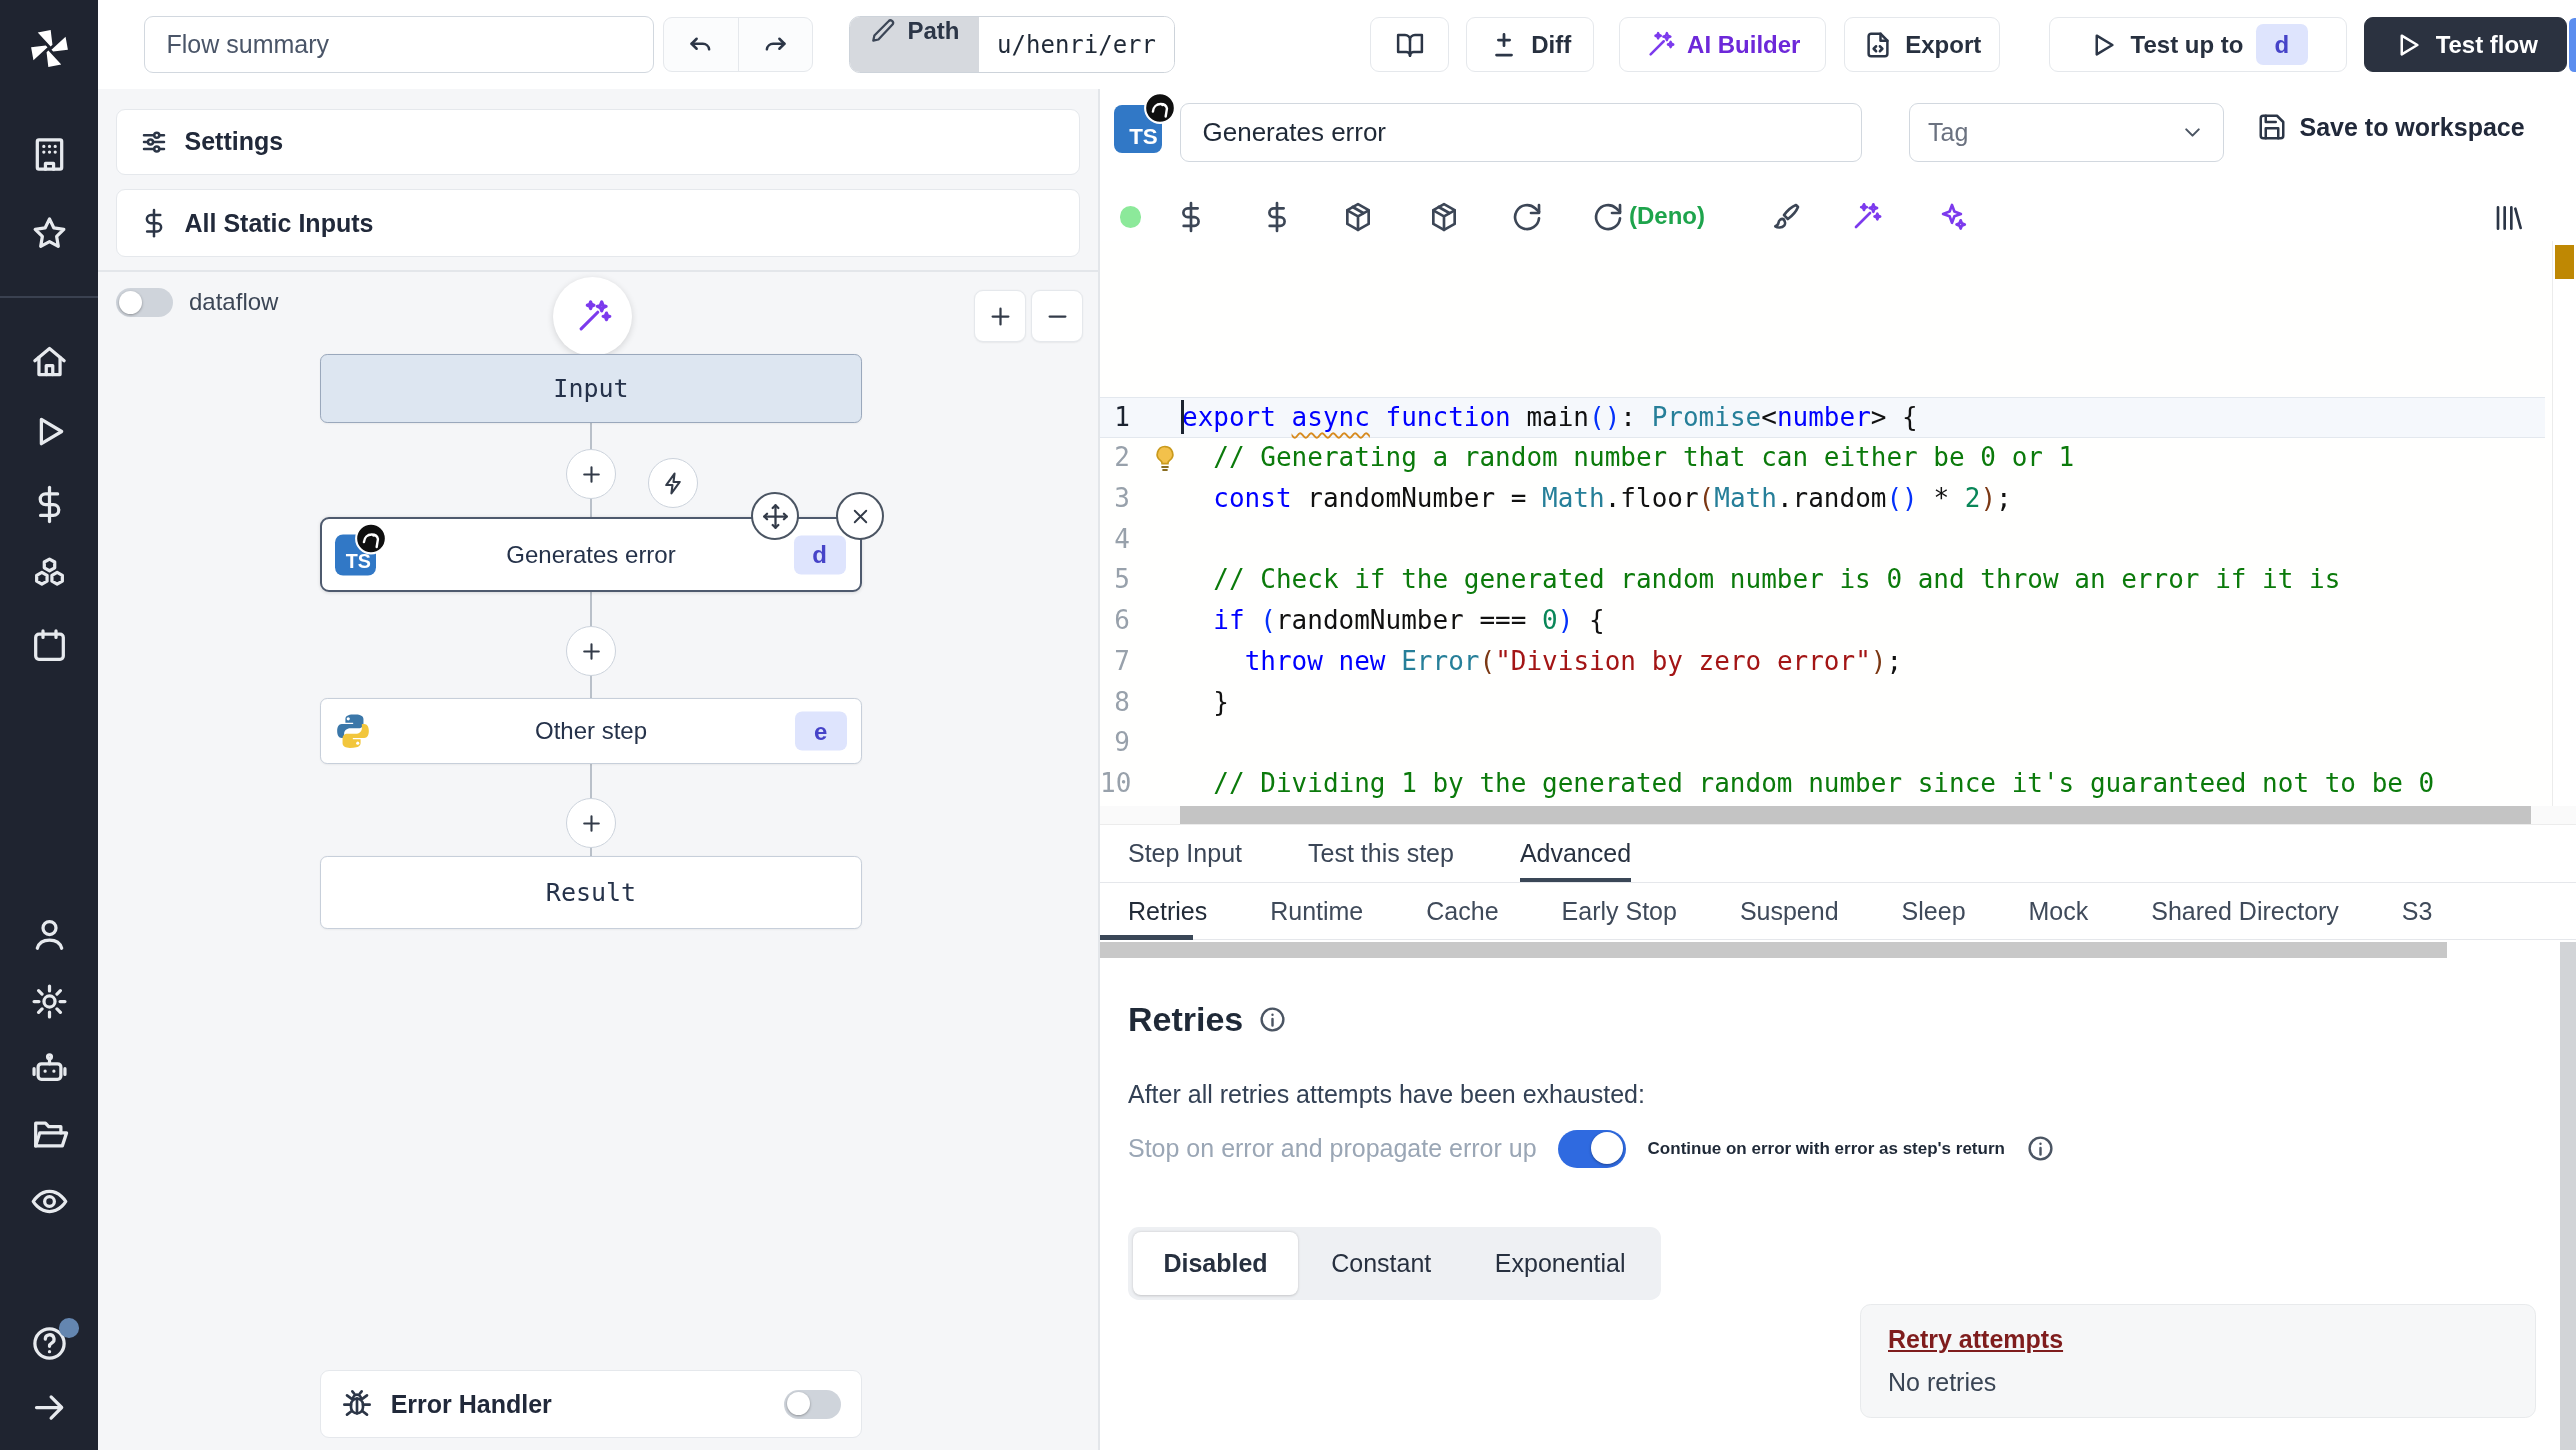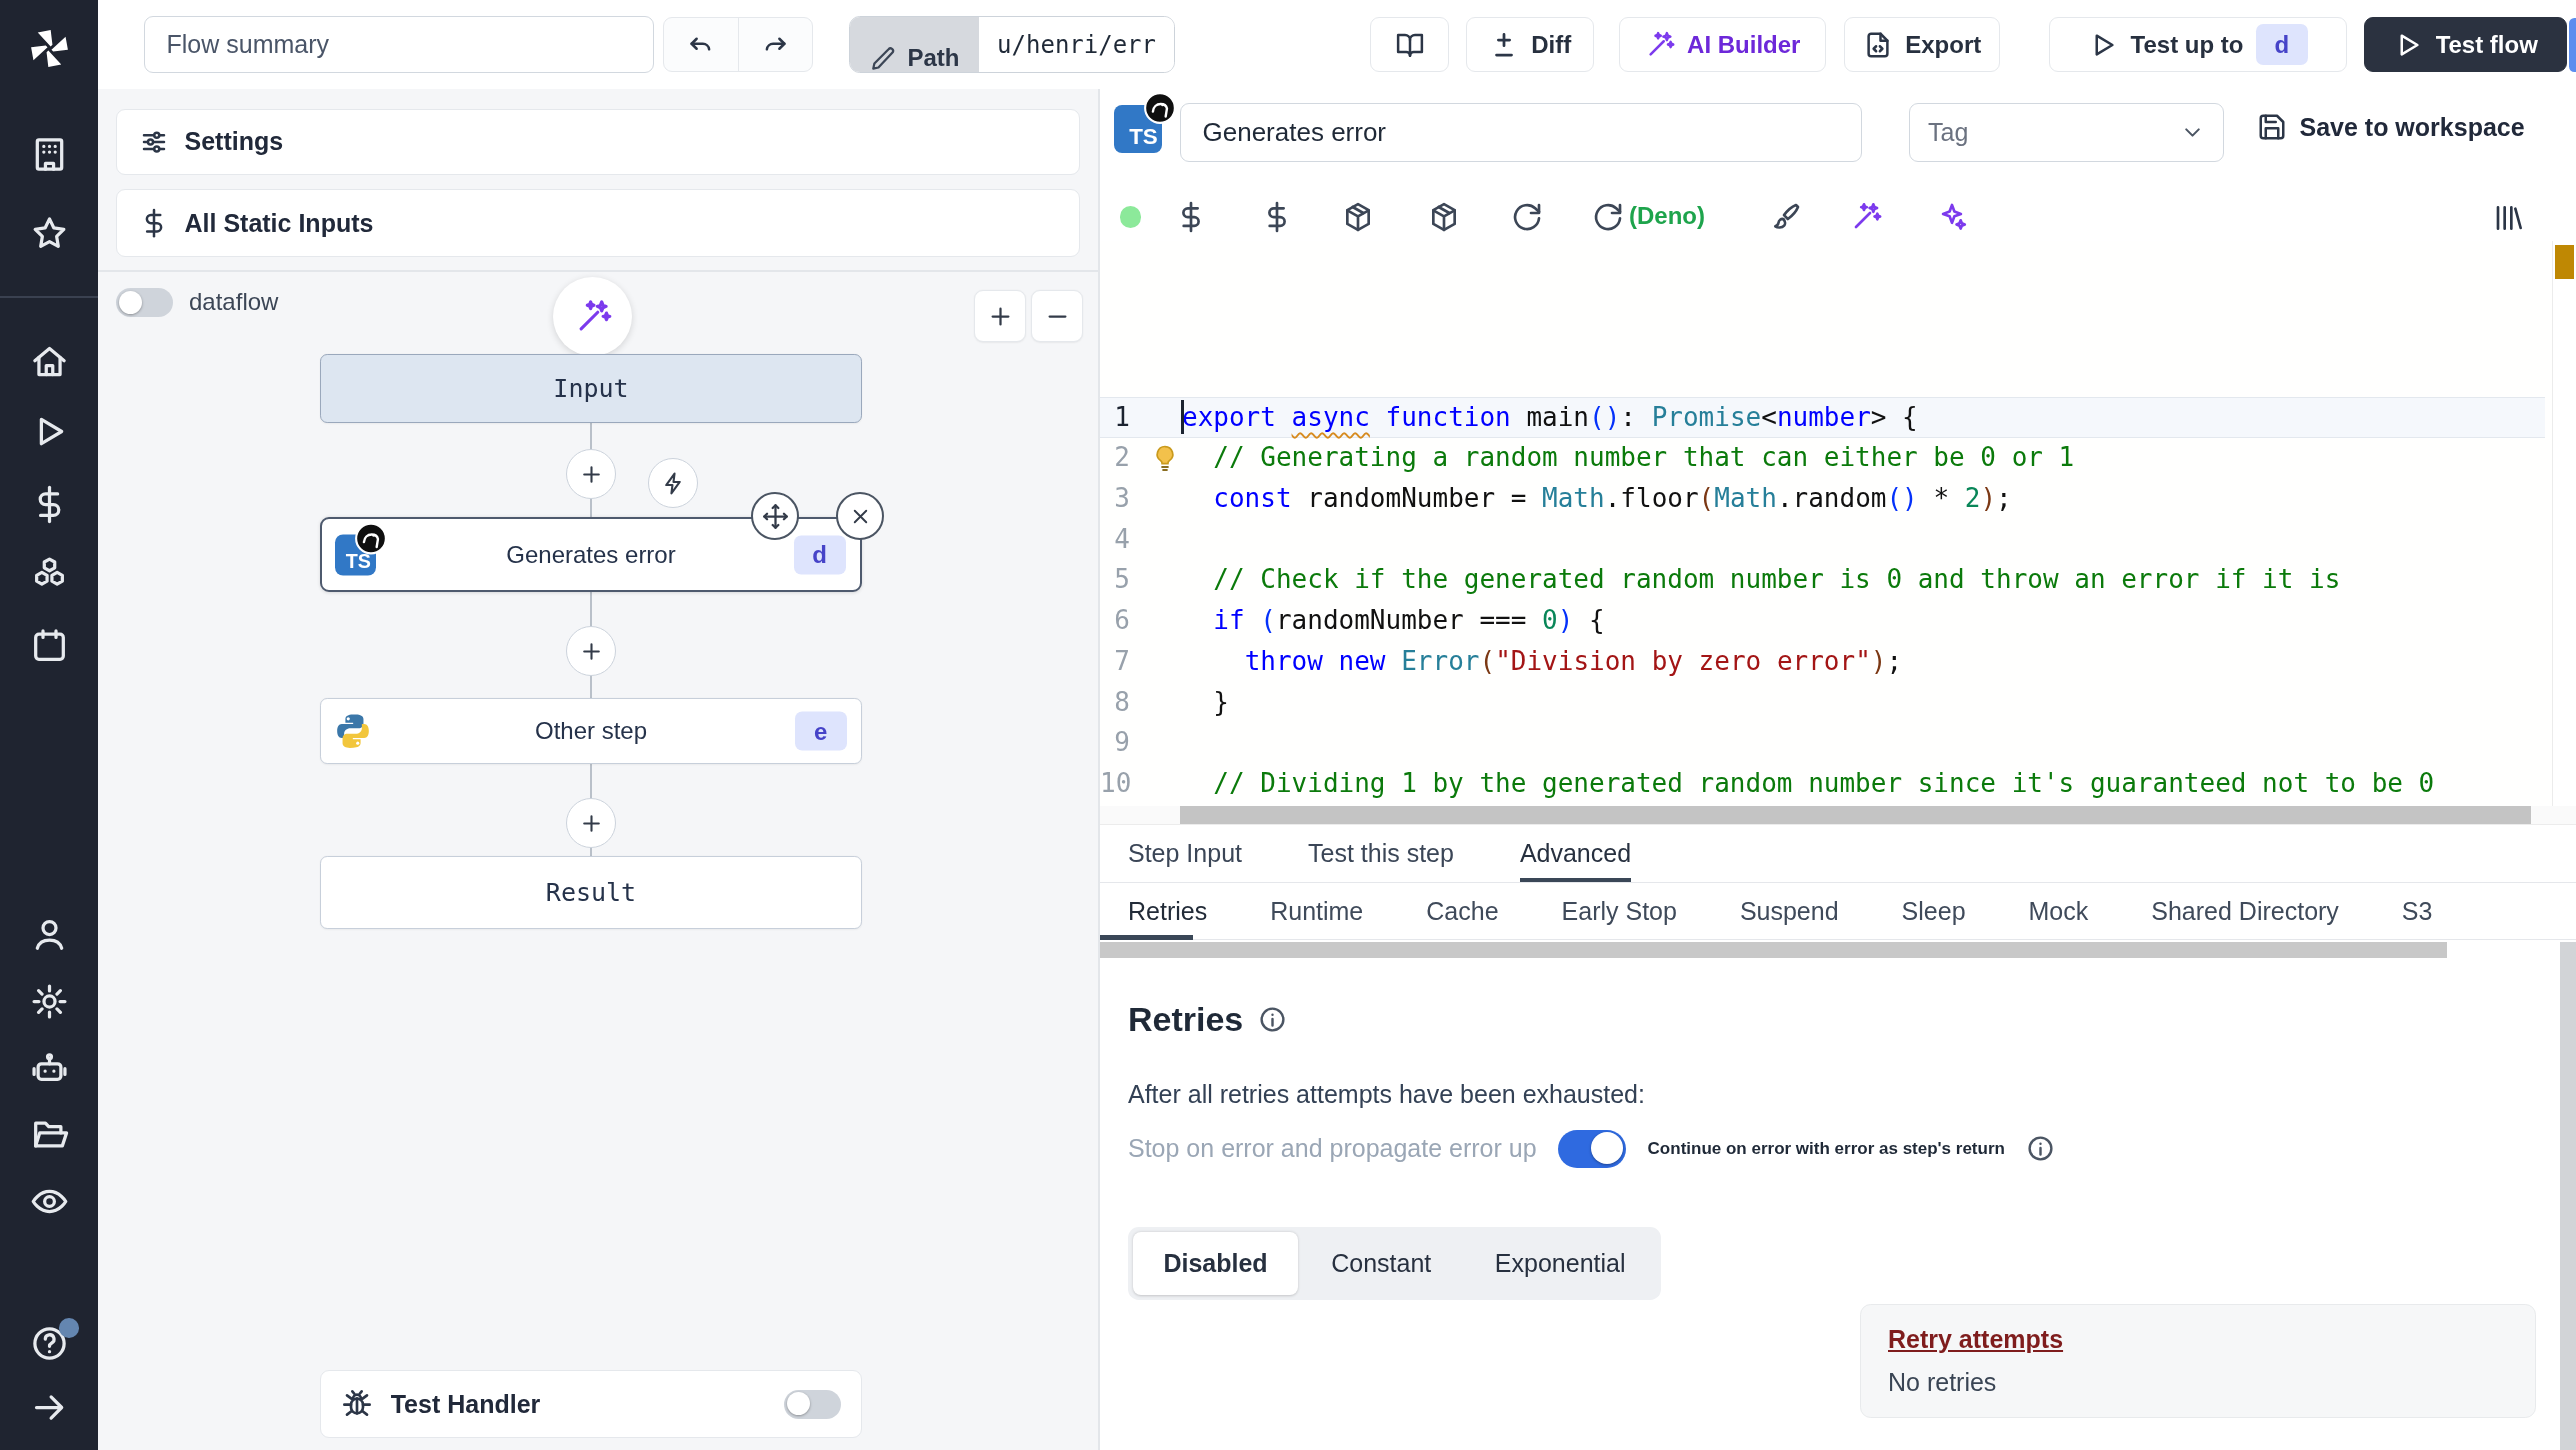--- a/index.html
+++ b/index.html
@@ -20,21 +20,21 @@
   #topbar{left:98px;top:0;width:2478px;height:89px;background:#fff;border-bottom:1.8px solid #e7eaee;}
   .tb-btn{position:absolute;top:17px;height:55px;border:1.8px solid #e5e8ec;border-radius:9px;background:#fff;
           display:flex;align-items:center;justify-content:center;gap:12.5px;font-size:24px;font-weight:600;color:#27303f;box-sizing:border-box;cursor:pointer;text-align:right;}
   .tb-ic{width:30px;height:30px;color:#2c3647;}
   #flow-summary{position:absolute;left:18px;top:16px;width:510px;height:57px;border:1.8px solid #d2d8df;border-radius:9px;
           font-size:25px;font-weight:500;color:#4a5568;padding:0 21.5px;box-sizing:border-box;outline:none;font-family:inherit;margin-left:28px;}
   #undo-group{position:absolute;left:565px;top:17px;width:150px;height:55px;border:1.8px solid #e5e8ec;border-radius:9px;background:#fbfcfd;display:flex;box-sizing:border-box;}
   #undo-group .half{flex:1;display:flex;align-items:center;justify-content:center;cursor:pointer;}
   #undo-group .half + .half{border-left:1.8px solid #e5e8ec;}
   #path-group{position:absolute;left:751px;top:16px;height:57px;border:1.8px solid #cdd3da;border-radius:10.7px;display:flex;overflow:hidden;box-sizing:border-box;cursor:pointer;}
-  #path-left{background:#d6d9de;display:flex;align-items:flex-end;gap:10.7px;padding:0 19.7px;font-size:24px;font-weight:700;color:#2c3647;}
+  #path-left{background:#d6d9de;display:flex;align-items:flex-start;gap:10.7px;padding:0 19.7px;font-size:24px;font-weight:700;color:#2c3647;}
   #path-right{background:#fff;display:flex;align-items:center;padding:0 18px;font-family:"DejaVu Sans Mono","Liberation Mono",monospace;font-size:24px;color:#1f2937;}
   #btn-ai{color:#6d28d9;}
   #btn-ai .tb-ic{color:#7c3aed;}
   .badge-key{background:#dee4fd;color:#4643c8;border-radius:7.2px;font-weight:700;display:inline-flex;align-items:center;justify-content:center;}
   #btn-testflow{background:#2b3240;border-color:#2b3240;color:#fff;}
   #btn-testflow .tb-ic{color:#fff;}
   #edge-blue{position:absolute;right:0;top:18px;width:7.2px;height:54px;background:#5b8def;border-radius:5.4px 0 0 5.4px;}
 
   
   #flow-panel{left:98px;top:89px;width:1000px;height:1361px;background:#f5f6f8;}
@@ -469,21 +469,21 @@
     <span class="ic" style="width:32px;height:32px;color:#2c3647">
         <svg viewBox="0 0 24 24" fill="none" stroke="currentColor" stroke-width="2" stroke-linecap="round" stroke-linejoin="round">
           <path d="M8.5 2.5 10 4.3M15.5 2.5 14 4.3"></path>
           <path d="M9 8a3 3 0 0 1 6 0"></path>
           <rect x="7.5" y="8" width="9" height="11" rx="4.5"></rect>
           <path d="M12 8v11"></path>
           <path d="M2.5 12.5h5M16.5 12.5h5"></path>
           <path d="M4.5 20l3.3-2.6M19.5 20l-3.3-2.6M4.5 5.5 7.8 8M19.5 5.5 16.2 8"></path>
         </svg>
       </span>
-    <span class="lbl">Test Handler</span>
+    <span class="lbl">Error Handler</span>
     <div class="toggle off" style="width:57px;height:29px;position:relative">
       <span class="knob" style="width:23px;height:23px"></span>
     </div>
   </div>
 </section>
 
 <div id="panel-divider" class="abs"></div>
 
 <section id="right-panel" class="abs">
   <span id="step-ts">

